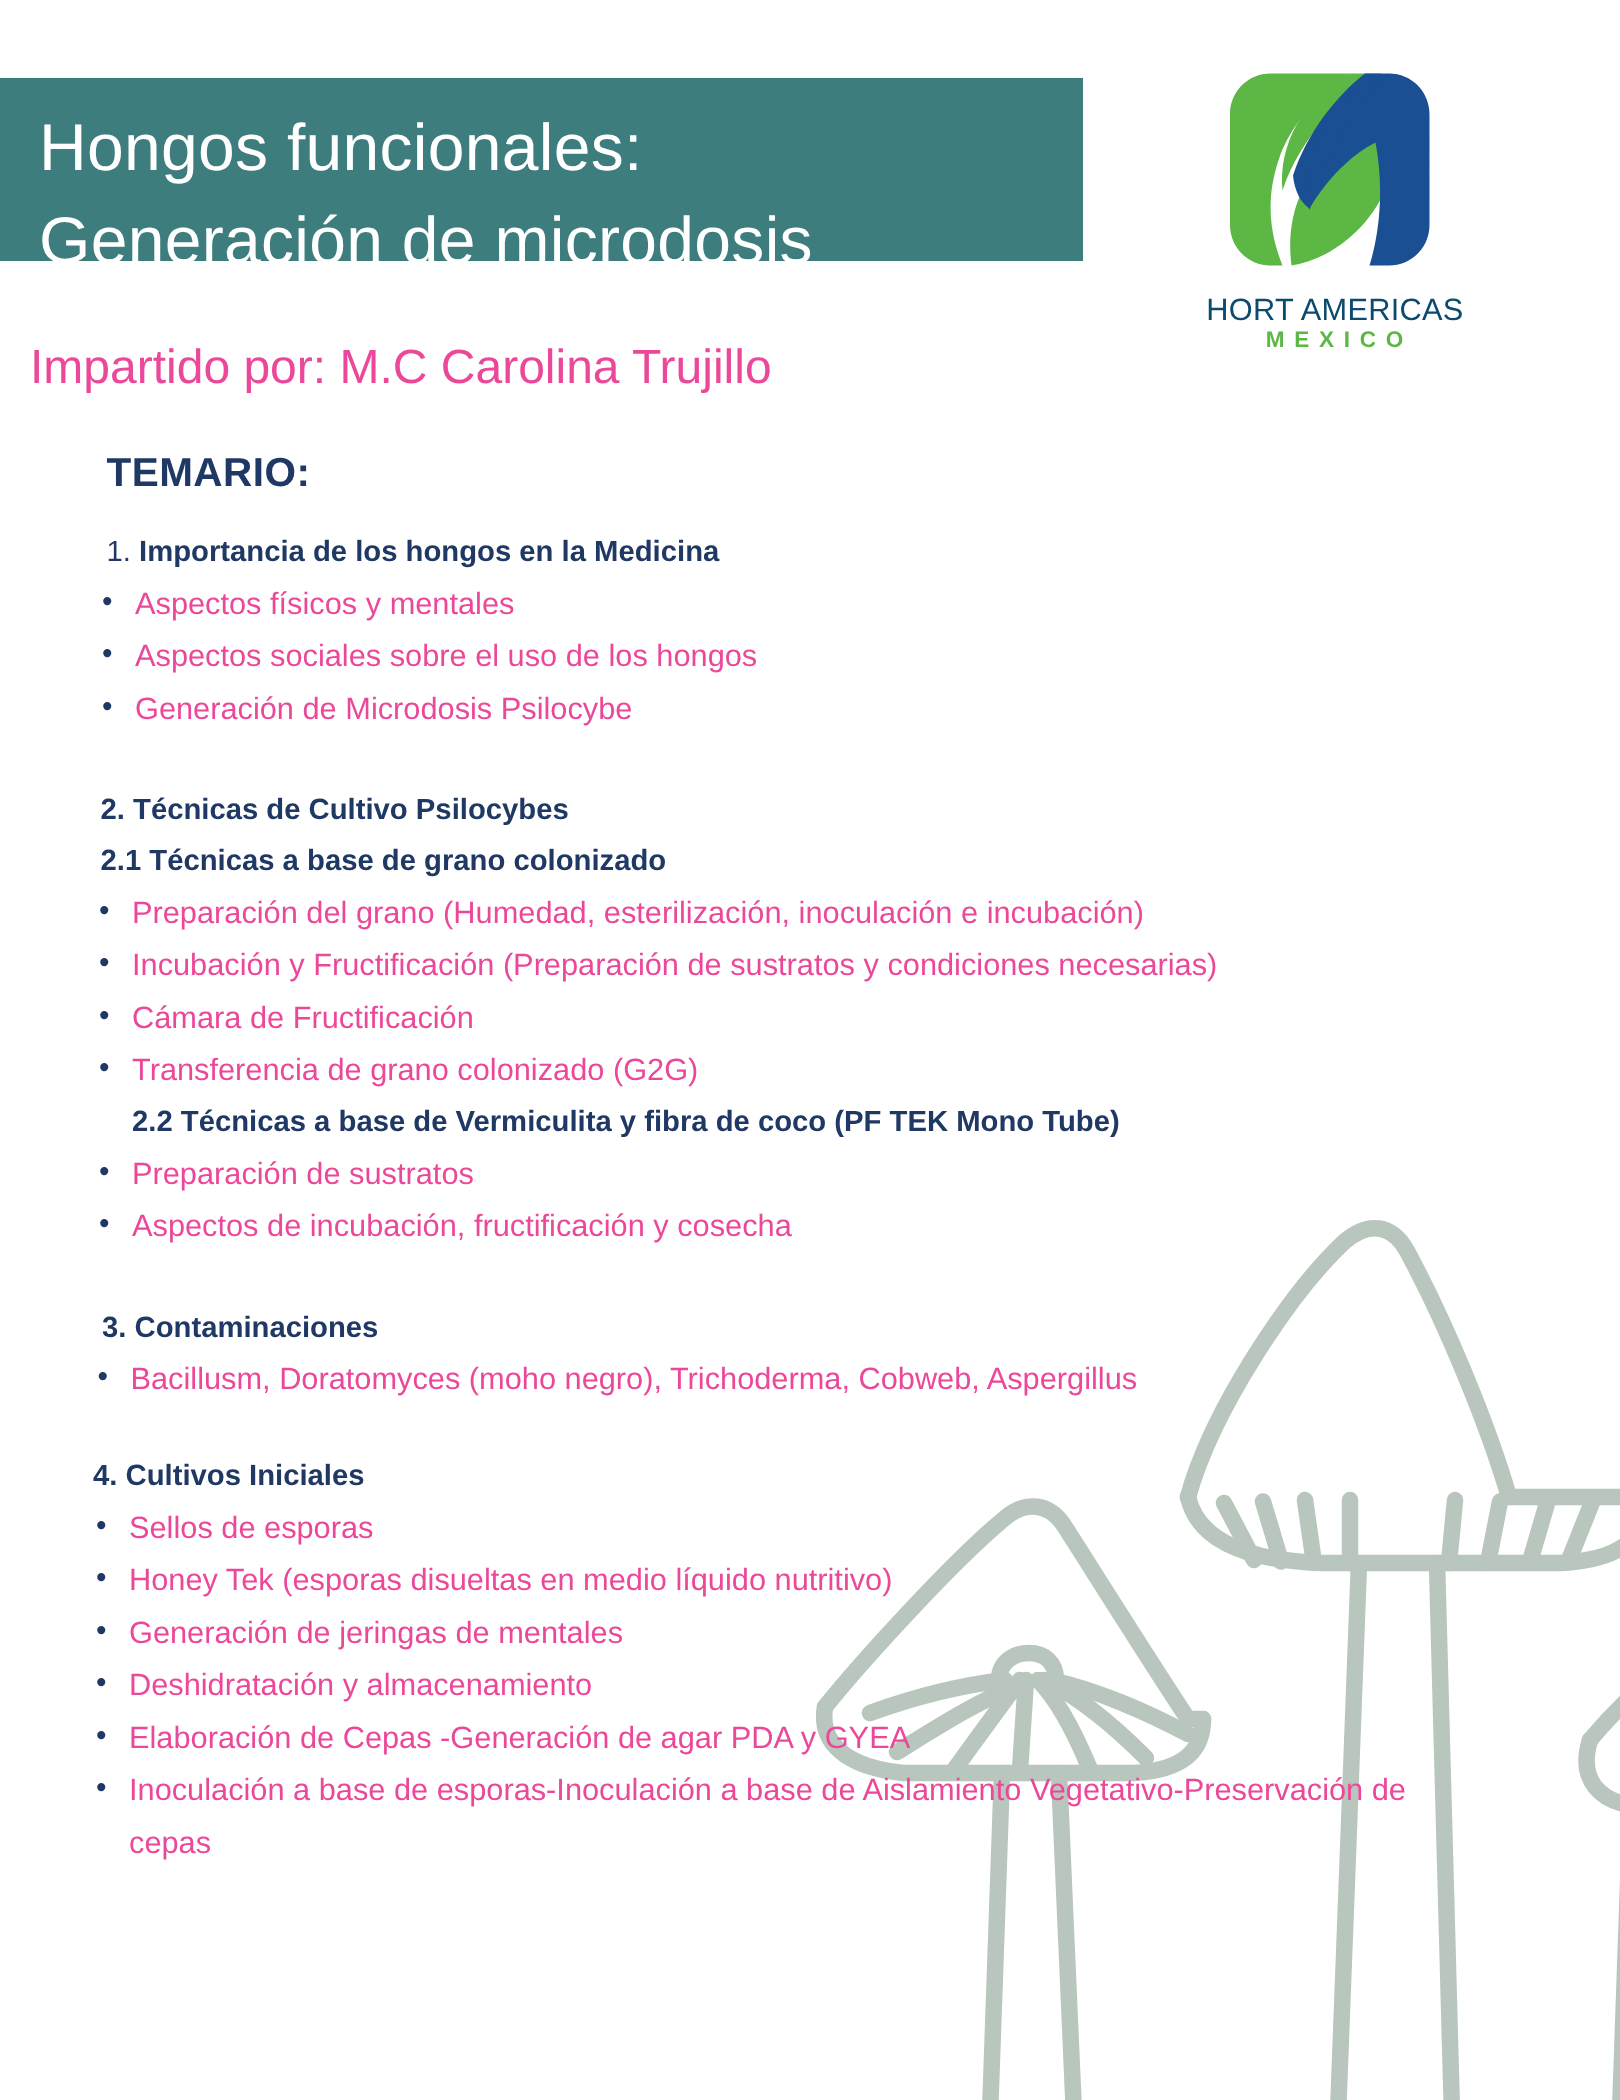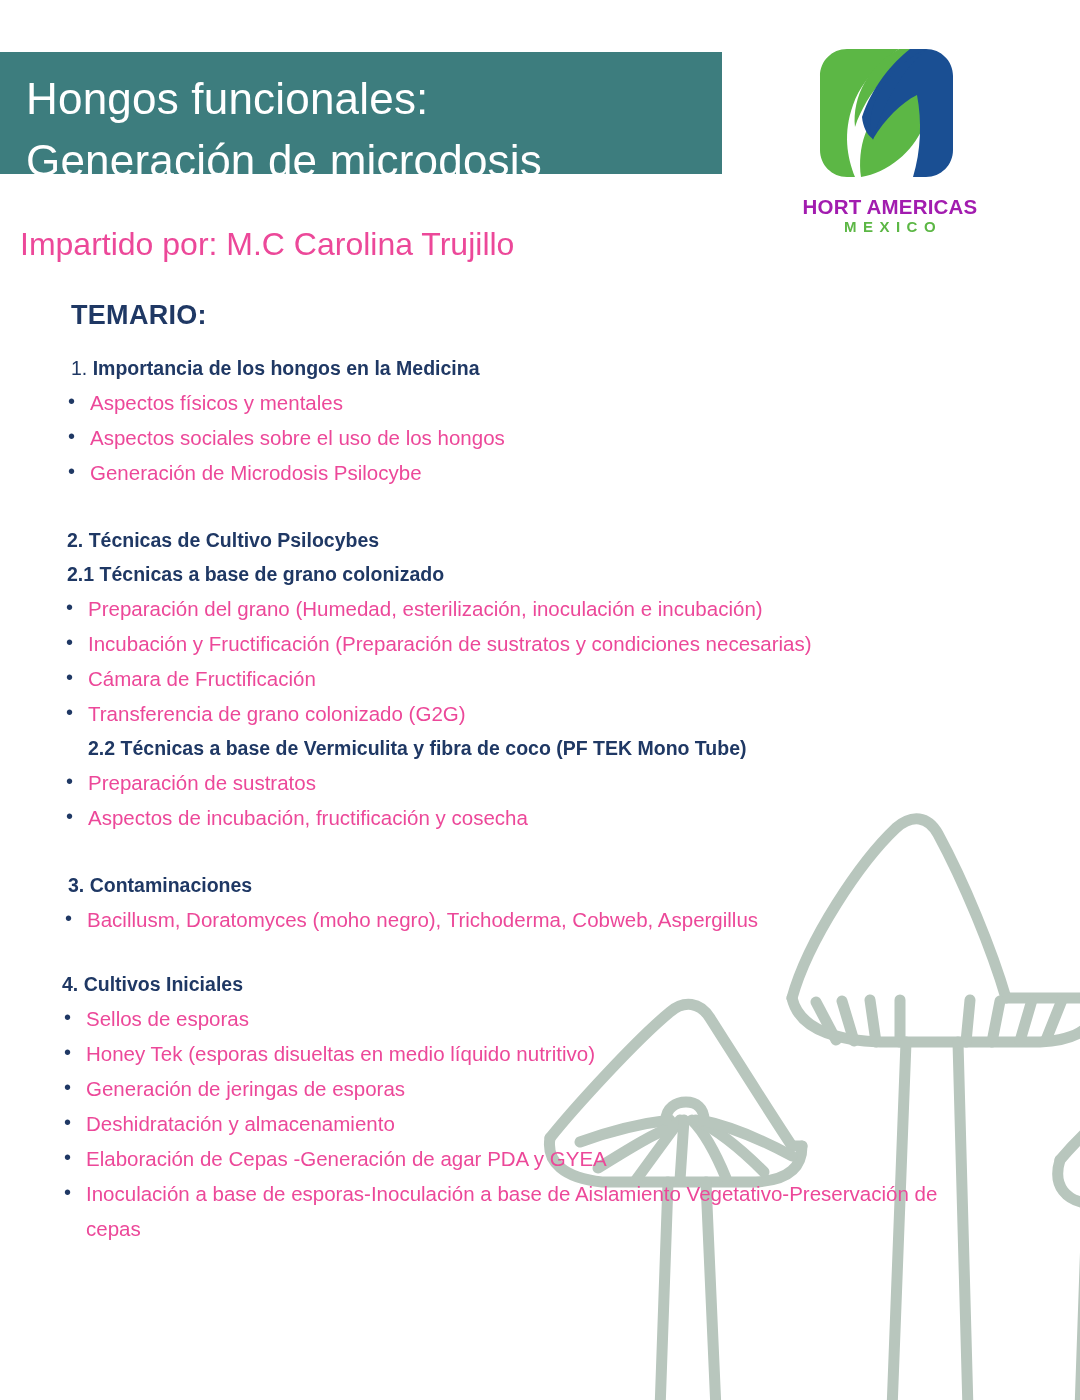--- a/index.html
+++ b/index.html
@@ -70,22 +70,22 @@
     height: 202px;
     z-index: 3;
     text-align: center;
   }
   #logo-mark {
     display: block;
     margin: 0 auto;
   }
   #logo-wordmark {
     font-size: 20.5px;
-    font-weight: bold;
-    color: #a21caf;
+    font-weight: normal;
+    color: #0c4a6e;
     letter-spacing: 0.2px;
     line-height: 22px;
     margin-top: 2px;
     white-space: nowrap;
   }
   #logo-sub {
     font-size: 15px;
     font-weight: bold;
     color: #5cb745;
     letter-spacing: 6.5px;
@@ -292,20 +292,20 @@
   <div class="spacer-md"></div>
 
   <div class="section">
     <div class="sec-head indent-d">
       <span>4.</span>
       <span>Cultivos Iniciales</span>
     </div>
     <ul class="bullets ind-4">
       <li>Sellos de esporas</li>
       <li>Honey Tek (esporas disueltas en medio líquido nutritivo)</li>
-      <li>Generación de jeringas de esporas</li>
+      <li>Generación de jeringas de mentales</li>
       <li>Deshidratación y almacenamiento</li>
       <li>Elaboración de Cepas -Generación de agar PDA y GYEA</li>
       <li class="wrap">Inoculación a base de esporas-Inoculación a base de Aislamiento Vegetativo-Preservación de cepas</li>
     </ul>
   </div>
 
 </div>
 
 </body></html>

